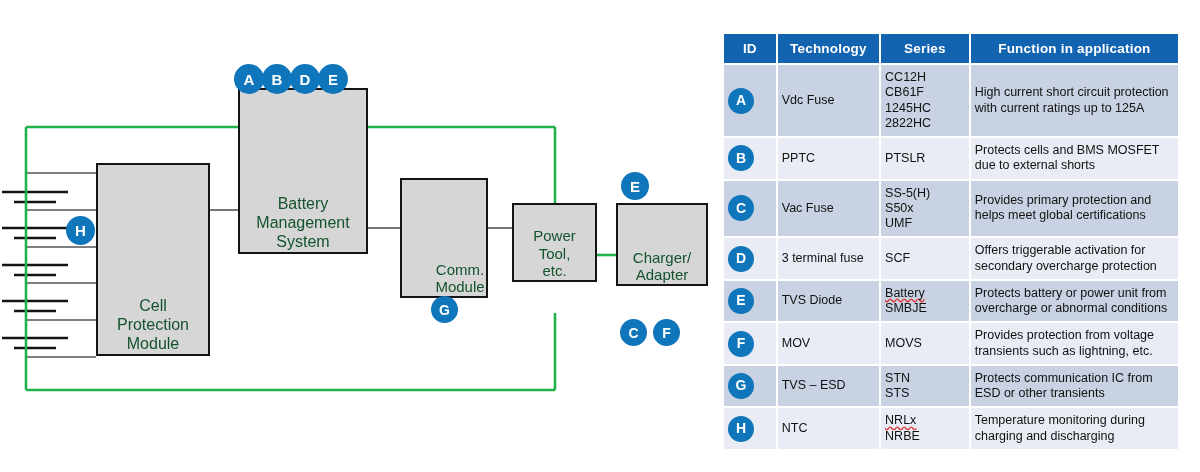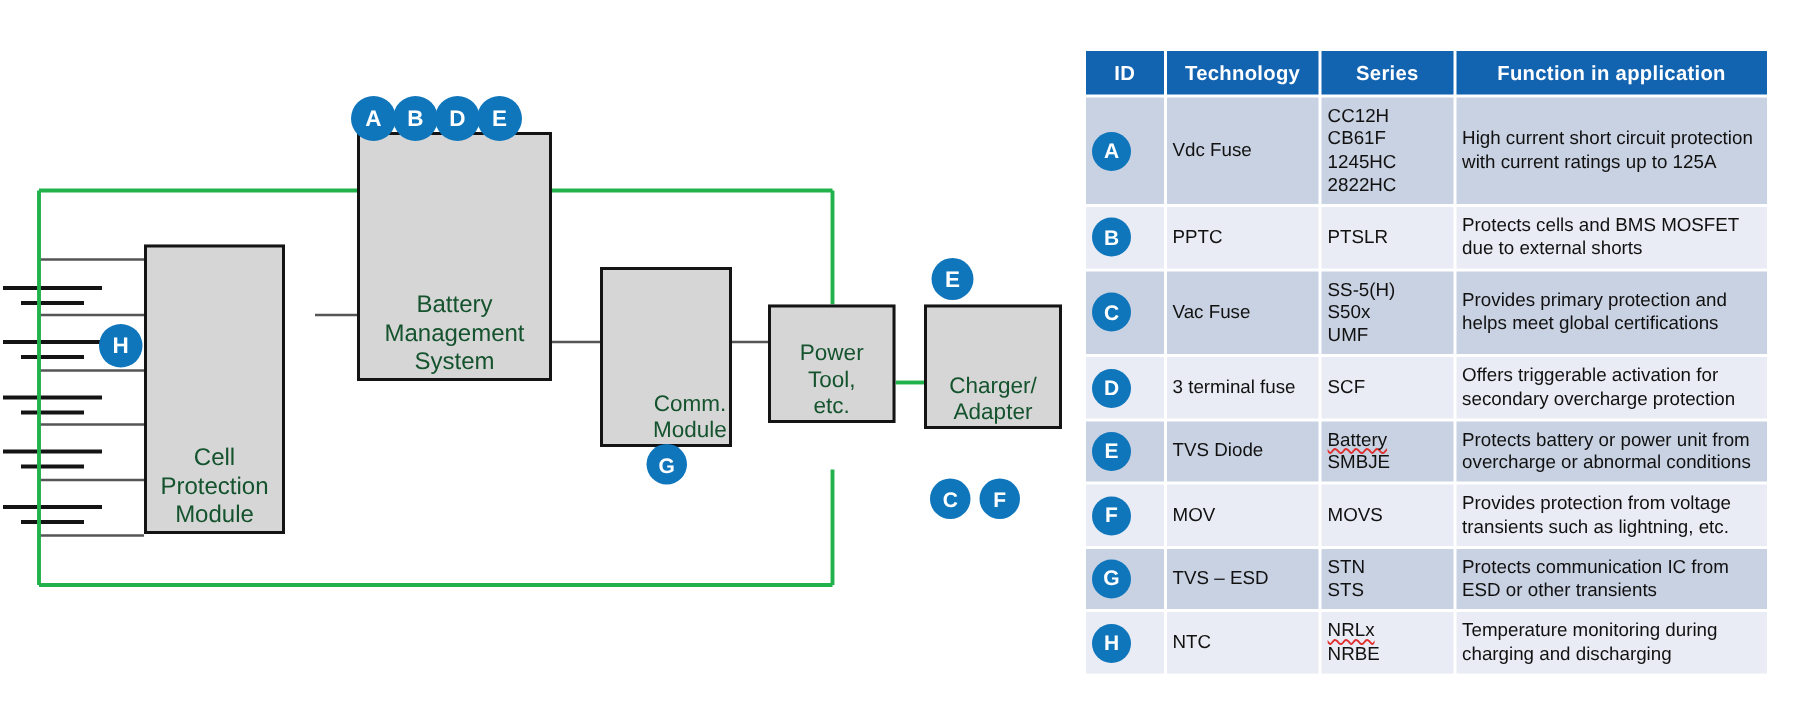--- a/index.html
+++ b/index.html
@@ -82,21 +82,21 @@
       <path d="M26,152 L26,390"></path>
       <path d="M26,127 L555,127"></path>
       <path d="M26,127 L26,152"></path>
       <path d="M555,127 L555,203"></path>
       <path d="M555,313 L555,390"></path>
       <path d="M555,390 L26,390"></path>
       <path d="M597,255 L616,255"></path>
     </g>
   </svg>
 
-  <div class="block" style="left:96px;top:163px;width:94px;height:193px;font-size:16px;">
+  <div class="block" style="left:96px;top:163px;width:114px;height:193px;font-size:16px;">
     <div class="lines">
       <span>Cell</span>
       <span>Protection</span>
       <span>Module</span>
     </div>
   </div>
 
   <div class="block" style="left:238px;top:88px;width:130px;height:166px;font-size:16px;">
     <div class="lines">
       <span>Battery</span>

